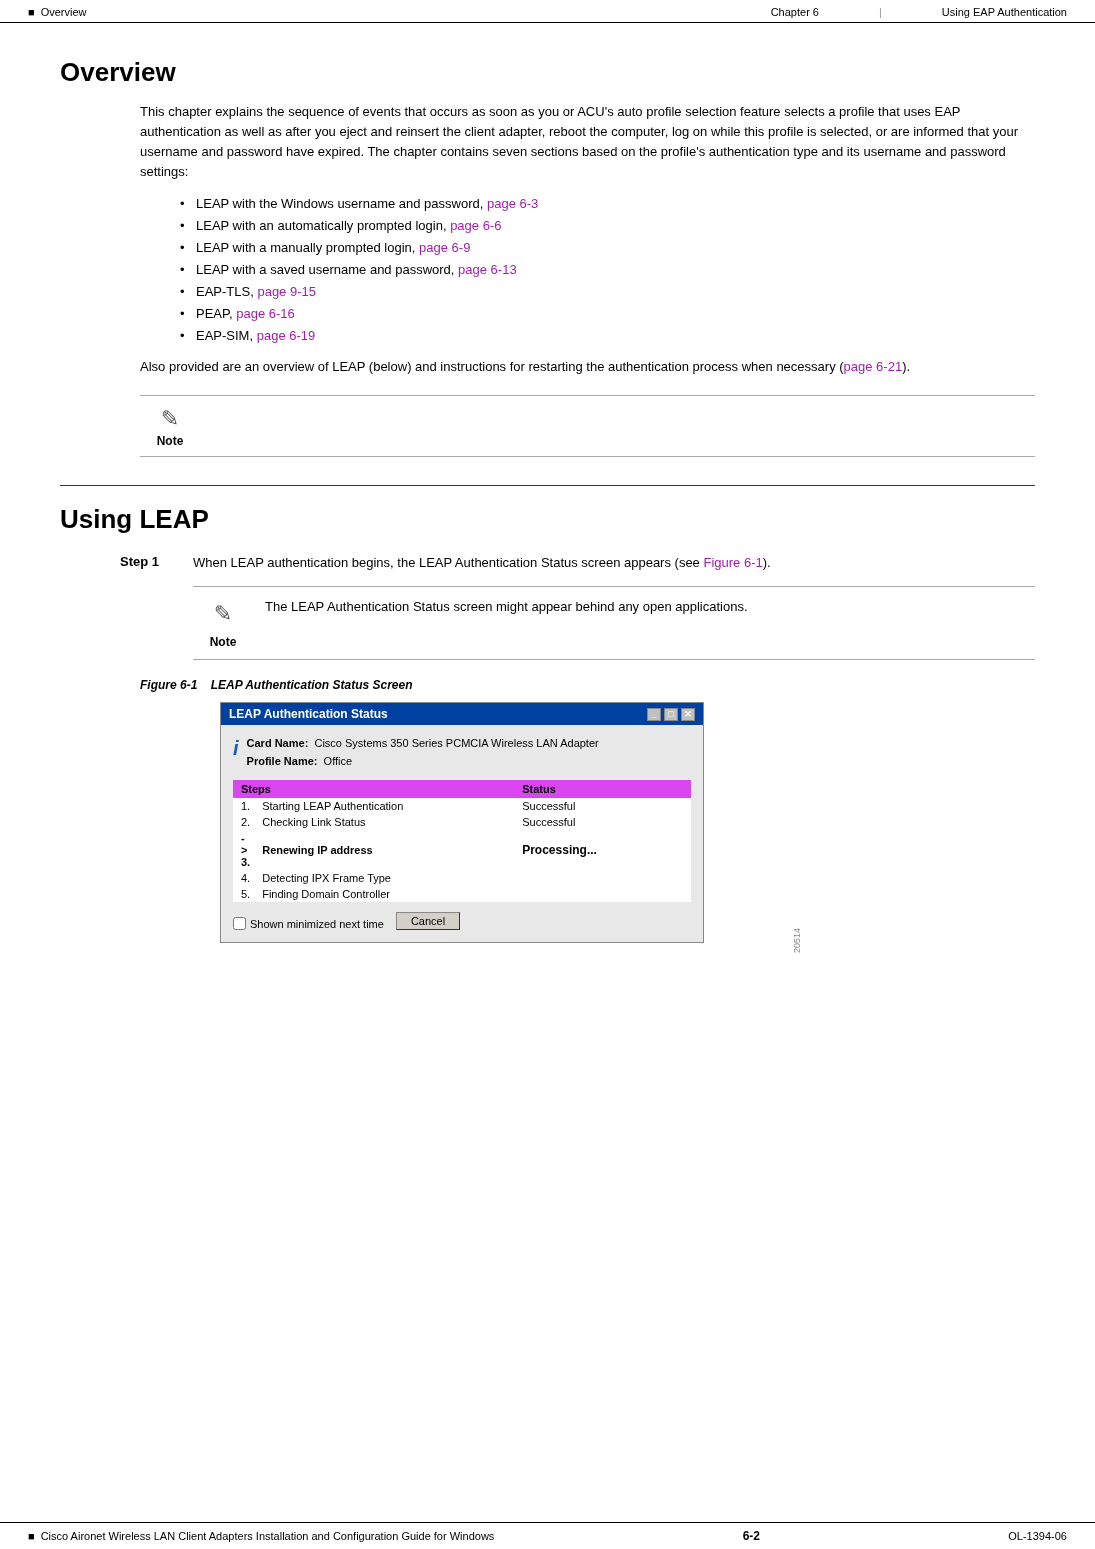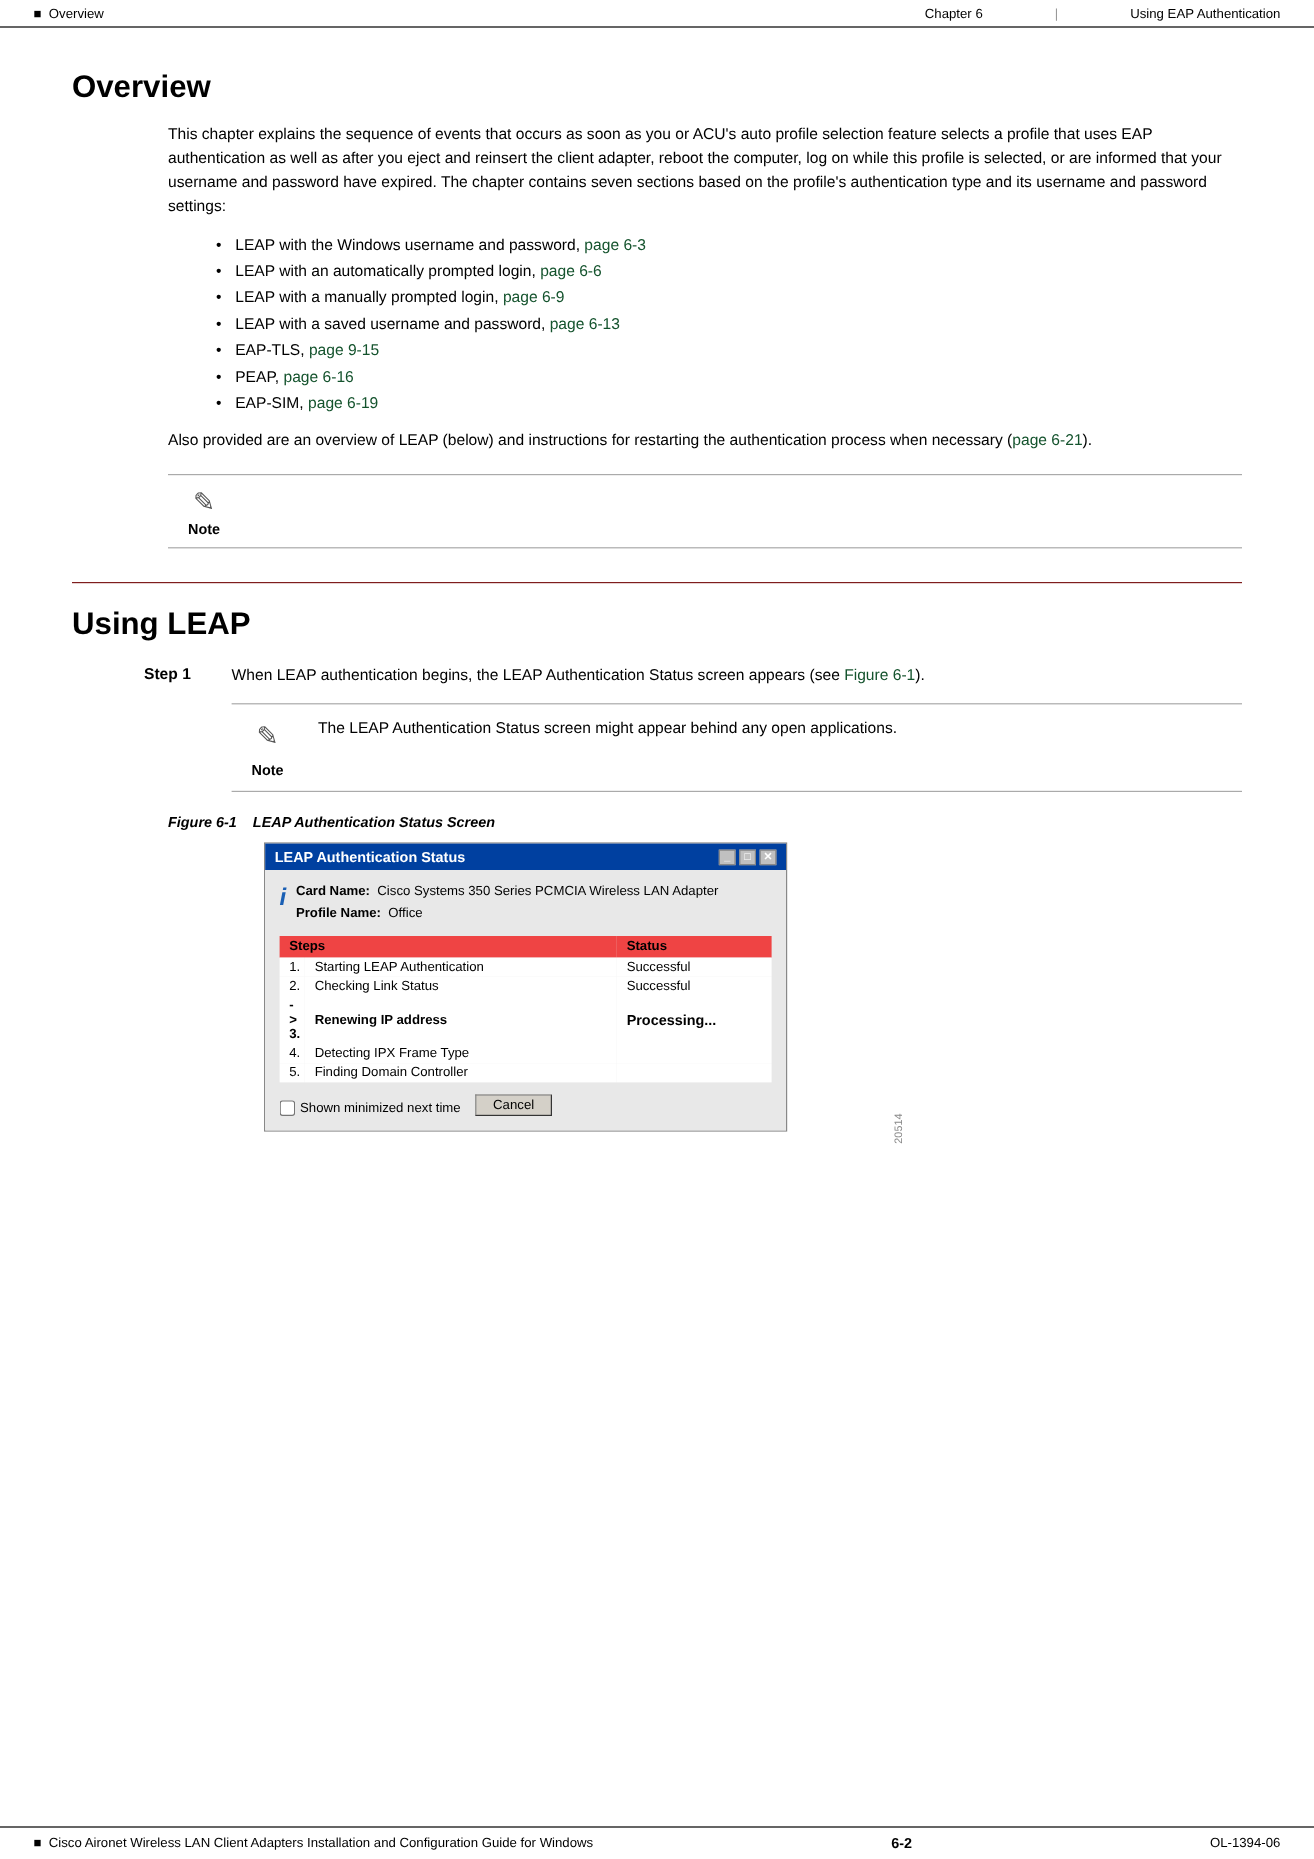--- a/index.html
+++ b/index.html
@@ -78,21 +78,21 @@
       padding-left: 16px;
     }
     .bullet-list li::before {
       content: "•";
       position: absolute;
       left: 0;
     }
 
     
     a {
-      color: #14532d;
+      color: #a21caf;
       text-decoration: none;
     }
 
     
     .note-box {
       display: flex;
       align-items: flex-start;
       margin: 18px 0 18px 80px;
       border-top: 1px solid #aaa;
       border-bottom: 1px solid #aaa;
@@ -162,21 +162,21 @@
       margin: 18px 0 10px 80px;
     }
     .figure-caption span {
       font-style: italic;
     }
 
     
     .screenshot-wrapper {
       margin: 0 80px 20px 80px;
       border: 1px solid #888;
-      width: 436px;
+      width: 484px;
     }
     .screenshot-titlebar {
       background: #0040a0;
       color: #fff;
       font-size: 12px;
       font-weight: bold;
       padding: 4px 8px;
       display: flex;
       justify-content: space-between;
       align-items: center;
@@ -224,21 +224,21 @@
     .steps-table {
       width: 100%;
       border-collapse: collapse;
       margin-bottom: 10px;
       font-size: 11px;
     }
     .steps-table th {
       font-weight: bold;
       text-align: left;
       padding: 3px 8px;
-      background: #ef4444;
+      background: #d946ef;
     }
     .steps-table td {
       padding: 2px 8px;
       background: #fff;
     }
     .steps-table tr.active td {
       font-weight: bold;
     }
     .steps-table tr.active td:last-child {
       color: #000;

